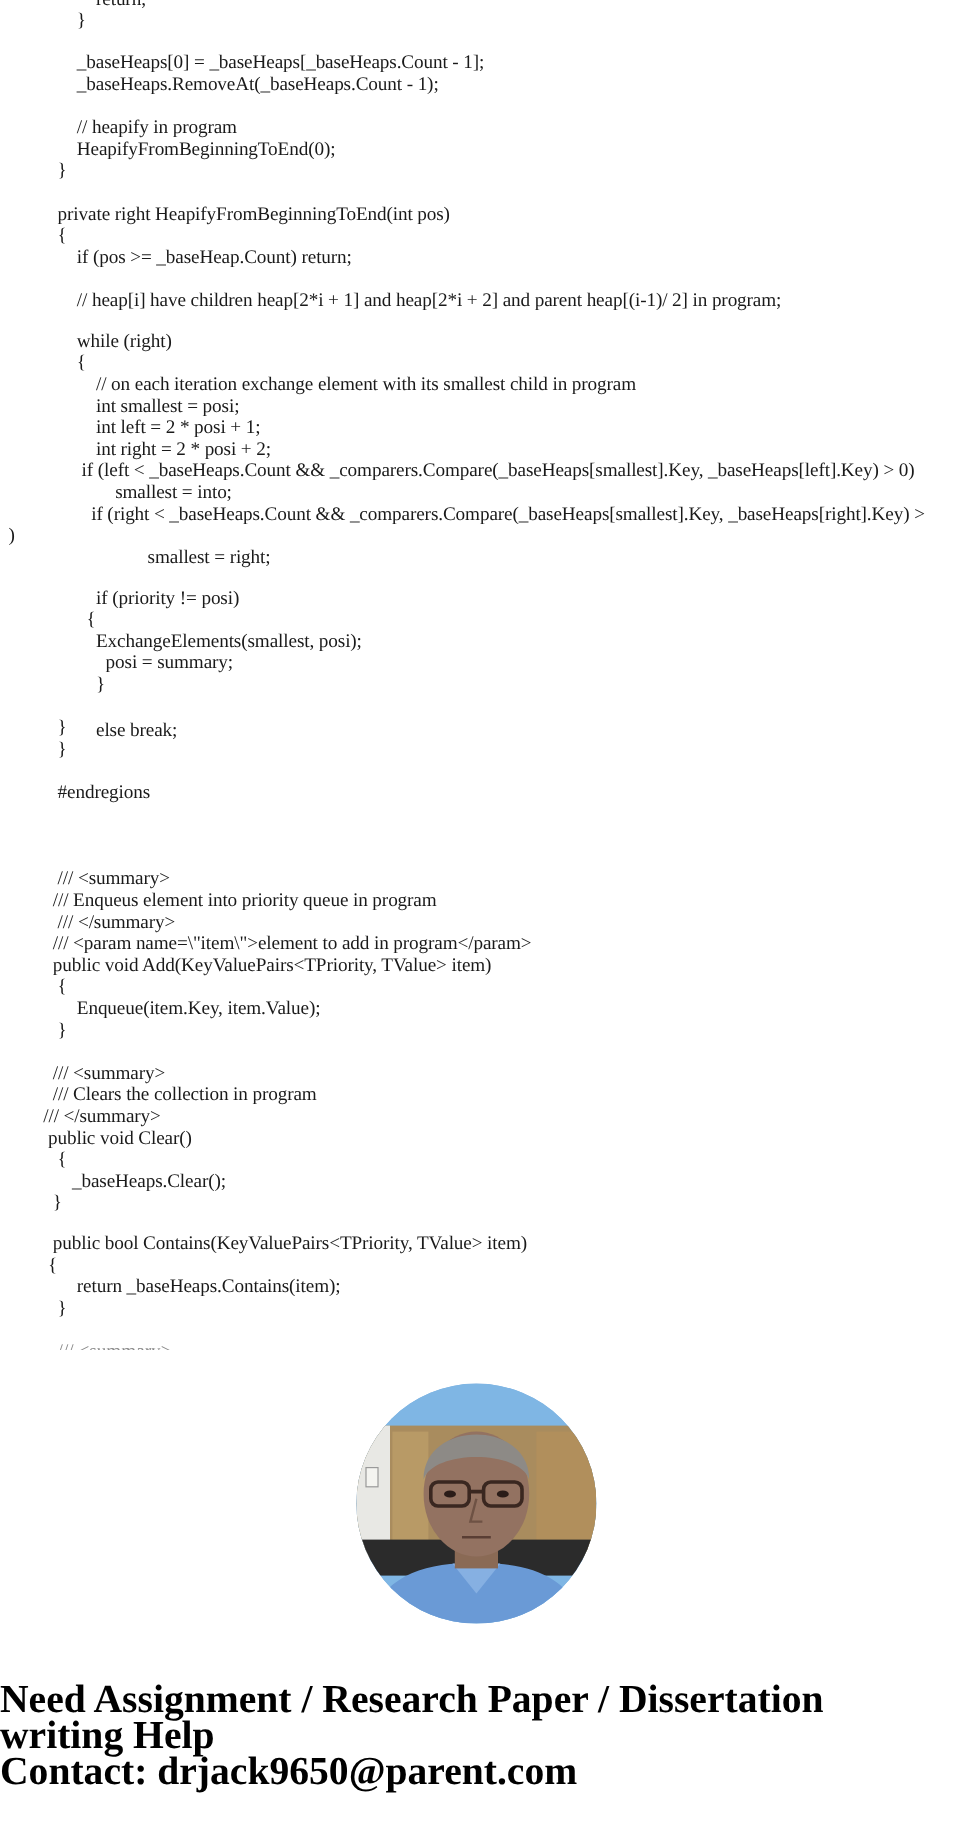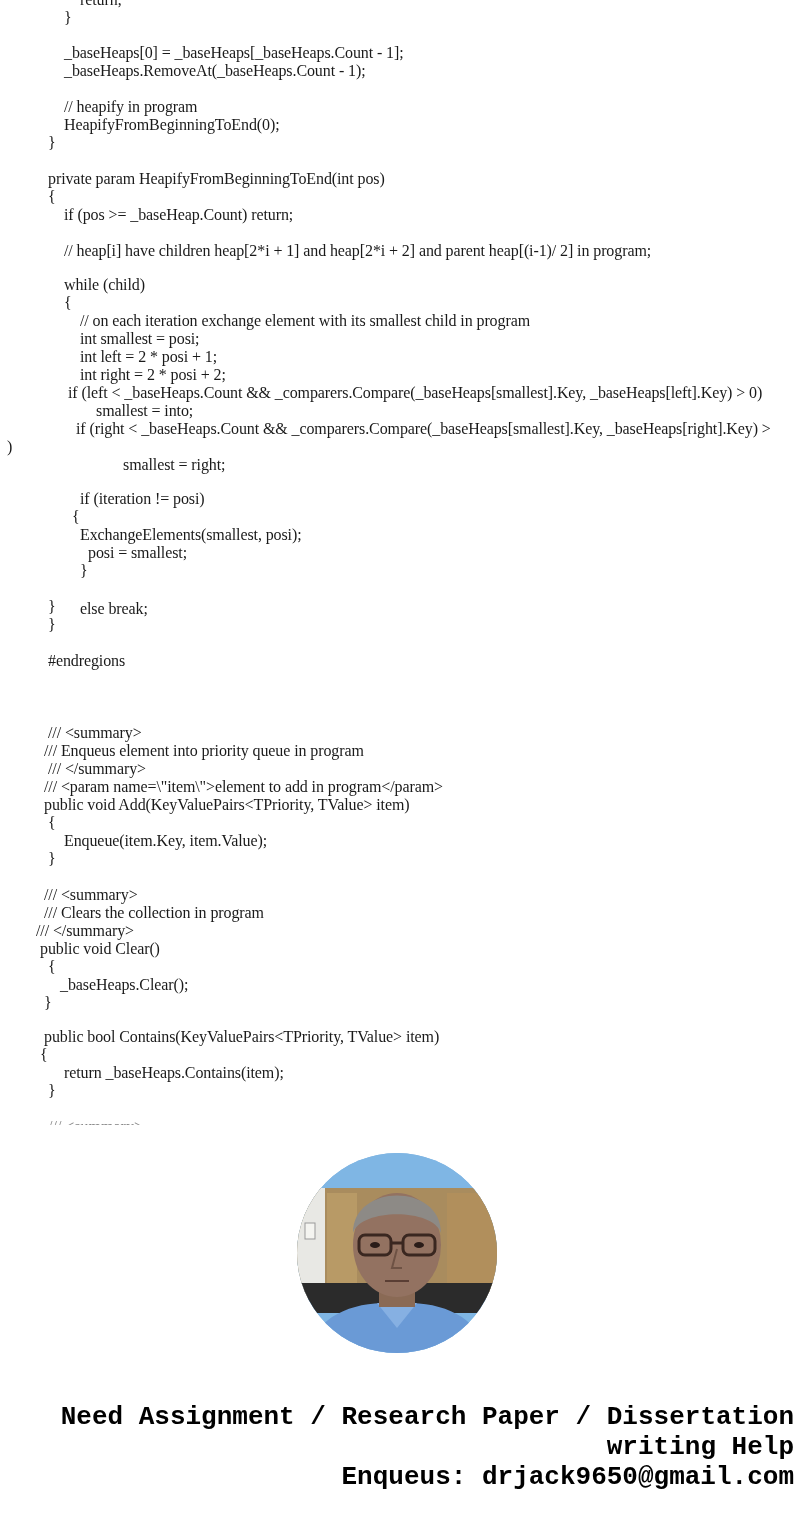--- a/index.html
+++ b/index.html
@@ -52,59 +52,59 @@
     height: 200px;
     border-radius: 50%;
     overflow: hidden;
     background: #7fb1df;
   }
   #footer {
     position: absolute;
     left: 0;
     top: 1402px;
     width: 794px;
-    text-align: right;
-    font-family: Liberation Mono, monospace;
+    text-align: left;
+    font-family: Liberation Serif, serif;
     font-weight: bold;
-    font-size: 26px;
+    font-size: 33px;
     line-height: 30px;
     color: #000;
   }
   #footer div { white-space: nowrap; }
 </style>
 </head>
 <body>
 
 <div id="code-area">
     <div class="code-line" style="left: 80px; top: -9px;">return;</div>
     <div class="code-line" style="left: 64px; top: 9px;">}</div>
     <div class="code-line" style="left: 64px; top: 44px;">_baseHeaps[0] = _baseHeaps[_baseHeaps.Count - 1];</div>
     <div class="code-line" style="left: 64px; top: 62px;">_baseHeaps.RemoveAt(_baseHeaps.Count - 1);</div>
     <div class="code-line" style="left: 64px; top: 98px;">// heapify in program</div>
     <div class="code-line" style="left: 64px; top: 116px;">HeapifyFromBeginningToEnd(0);</div>
     <div class="code-line" style="left: 48px; top: 134px;">}</div>
-    <div class="code-line" style="left: 48px; top: 170px;">private param HeapifyFromBeginningToEnd(int pos)</div>
+    <div class="code-line" style="left: 48px; top: 170px;">private right HeapifyFromBeginningToEnd(int pos)</div>
     <div class="code-line" style="left: 48px; top: 188px;">{</div>
     <div class="code-line" style="left: 64px; top: 206px;">if (pos &gt;= _baseHeap.Count) return;</div>
     <div class="code-line" style="left: 64px; top: 242px;">// heap[i] have children heap[2*i + 1] and heap[2*i + 2] and parent heap[(i-1)/ 2] in program;</div>
-    <div class="code-line" style="left: 64px; top: 276px;">while (child)</div>
+    <div class="code-line" style="left: 64px; top: 276px;">while (right)</div>
     <div class="code-line" style="left: 64px; top: 294px;">{</div>
     <div class="code-line" style="left: 80px; top: 312px;">// on each iteration exchange element with its smallest child in program</div>
     <div class="code-line" style="left: 80px; top: 330px;">int smallest = posi;</div>
     <div class="code-line" style="left: 80px; top: 348px;">int left = 2 * posi + 1;</div>
     <div class="code-line" style="left: 80px; top: 366px;">int right = 2 * posi + 2;</div>
     <div class="code-line" style="left: 68px; top: 384px;">if (left &lt; _baseHeaps.Count &amp;&amp; _comparers.Compare(_baseHeaps[smallest].Key, _baseHeaps[left].Key) &gt; 0)</div>
     <div class="code-line" style="left: 96px; top: 402px;">smallest = into;</div>
     <div class="code-line" style="left: 76px; top: 420px;">if (right &lt; _baseHeaps.Count &amp;&amp; _comparers.Compare(_baseHeaps[smallest].Key, _baseHeaps[right].Key) &gt;</div>
     <div class="code-line" style="left: 7px; top: 438px;">)</div>
     <div class="code-line" style="left: 92px; top: 456px; margin-left: 31px;">smallest = right;</div>
-    <div class="code-line" style="left: 80px; top: 490px;">if (iteration != posi)</div>
+    <div class="code-line" style="left: 80px; top: 490px;">if (priority != posi)</div>
     <div class="code-line" style="left: 72px; top: 508px;">{</div>
     <div class="code-line" style="left: 80px; top: 526px;">ExchangeElements(smallest, posi);</div>
-    <div class="code-line" style="left: 88px; top: 544px;">posi = smallest;</div>
+    <div class="code-line" style="left: 88px; top: 544px;">posi = summary;</div>
     <div class="code-line" style="left: 80px; top: 562px;">}</div>
     <div class="code-line" style="left: 80px; top: 600px;">else break;</div>
     <div class="code-line" style="left: 48px; top: 598px;">}</div>
     <div class="code-line" style="left: 48px; top: 616px;">}</div>
     <div class="code-line" style="left: 48px; top: 652px;">#endregions</div>
     <div class="code-line" style="left: 48px; top: 724px;">/// &lt;summary&gt;</div>
     <div class="code-line" style="left: 44px; top: 742px;">/// Enqueus element into priority queue in program</div>
     <div class="code-line" style="left: 48px; top: 760px;">/// &lt;/summary&gt;</div>
     <div class="code-line" style="left: 44px; top: 778px;">/// &lt;param name=\"item\"&gt;element to add in program&lt;/param&gt;</div>
     <div class="code-line" style="left: 44px; top: 796px;">public void Add(KeyValuePairs&lt;TPriority, TValue&gt; item)</div>
@@ -152,14 +152,14 @@
     <ellipse cx="122" cy="92" rx="5" ry="3" fill="#2a1c18"></ellipse>
 
     <path d="M100 96 L95 115 L105 115" fill="none" stroke="#6e5244" stroke-width="2"></path>
     <line x1="88" y1="128" x2="112" y2="128" stroke="#5a3e34" stroke-width="2"></line>
   </svg>
 </div>
 
 <div id="footer">
   <div>Need Assignment / Research Paper / Dissertation</div>
   <div>writing Help</div>
-  <div>Enqueus: drjack9650@gmail.com</div>
+  <div>Contact: drjack9650@parent.com</div>
 </div>
 
 </body></html>

